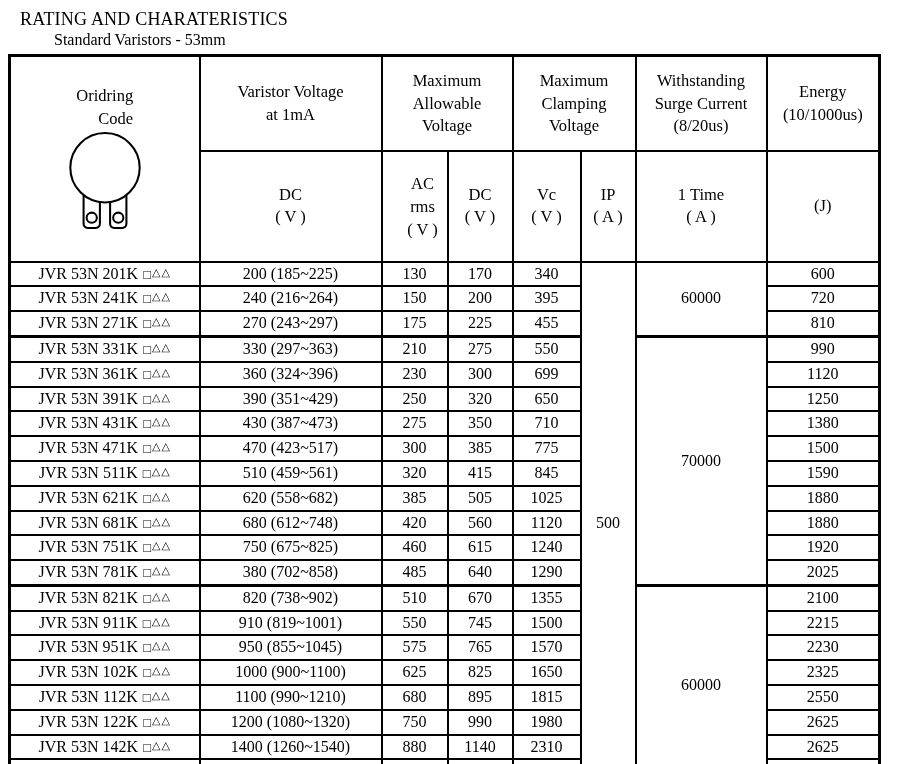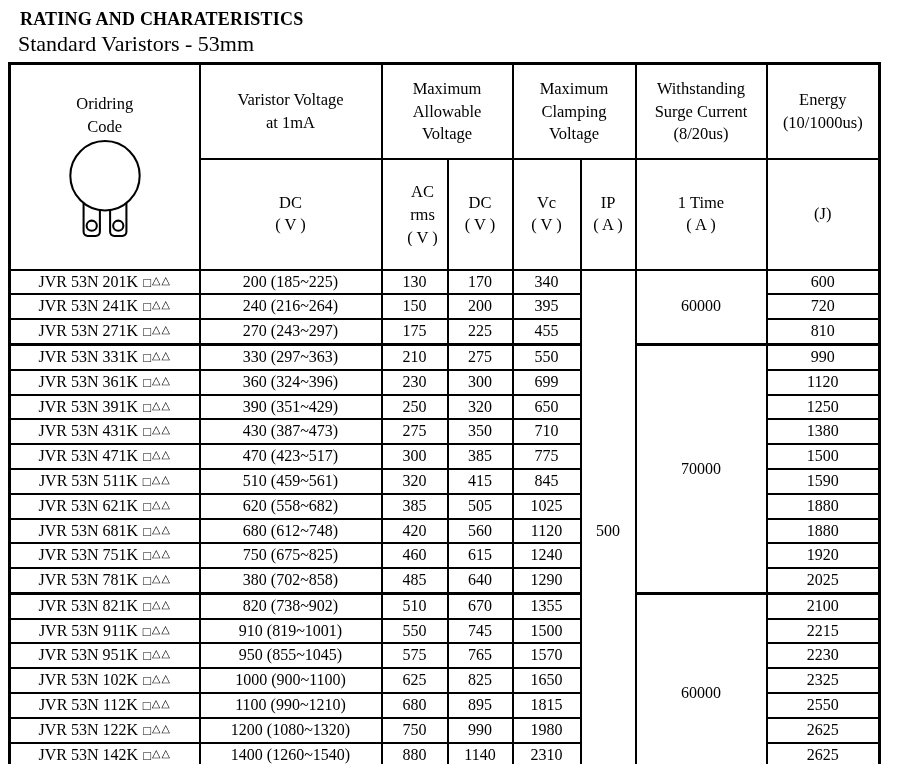--- a/index.html
+++ b/index.html
@@ -9,26 +9,26 @@
     color: #000000;
     font-family: "Liberation Serif", serif;
     overflow: hidden;
   }
   .page { width: 908px; height: 764px; }
   .title {
     font-size: 18px;
     padding: 9px 0 0 20px;
     letter-spacing: 0.2px;
     white-space: pre;
-    font-weight: bold;
   }
   .subtitle {
-    font-size: 22px;
+    font-size: 16px;
     padding: 1px 0 0 18px;
     white-space: pre;
+    margin-left: 36px;
   }
   table.vtable {
     border-collapse: collapse;
     table-layout: fixed;
     width: 870px;
     margin: 5px 0 0 8px;
     border: 3px solid #000;
     border-bottom-width: 4px;
   }
   table.vtable td {
@@ -44,21 +44,21 @@
   tr.hrow1 > td { height: 93px; }
   tr.hrow2 > td { height: 64px; }
   tbody td { height: 22.8px; line-height: 1.05; }
   tr.group-top > td { border-top: 3px solid #000; text-align: center; }
 
   .code-hdr-inner {
     display: flex; flex-direction: column;
     align-items: center; justify-content: flex-start;
     padding-top: 6px; height: 153px;
   }
-  .code-hdr-label { white-space: pre-line; line-height: 1.35; }
+  .code-hdr-label { white-space: pre-line; line-height: 1.35; text-align: right; }
   .ac-clip {
     height: 66px; overflow: hidden; margin-top: -3px;
     line-height: 23px; white-space: pre-line; margin-left: 16px;
   }
   .ordering-code-suffix { margin-left: 5px; white-space: nowrap; }
   .square-symbol { font-size: 13px; }
   .triangle-symbols {
     font-size: 11px; position: relative; top: -3px;
     letter-spacing: 1px; margin-left: 1px;
   }

